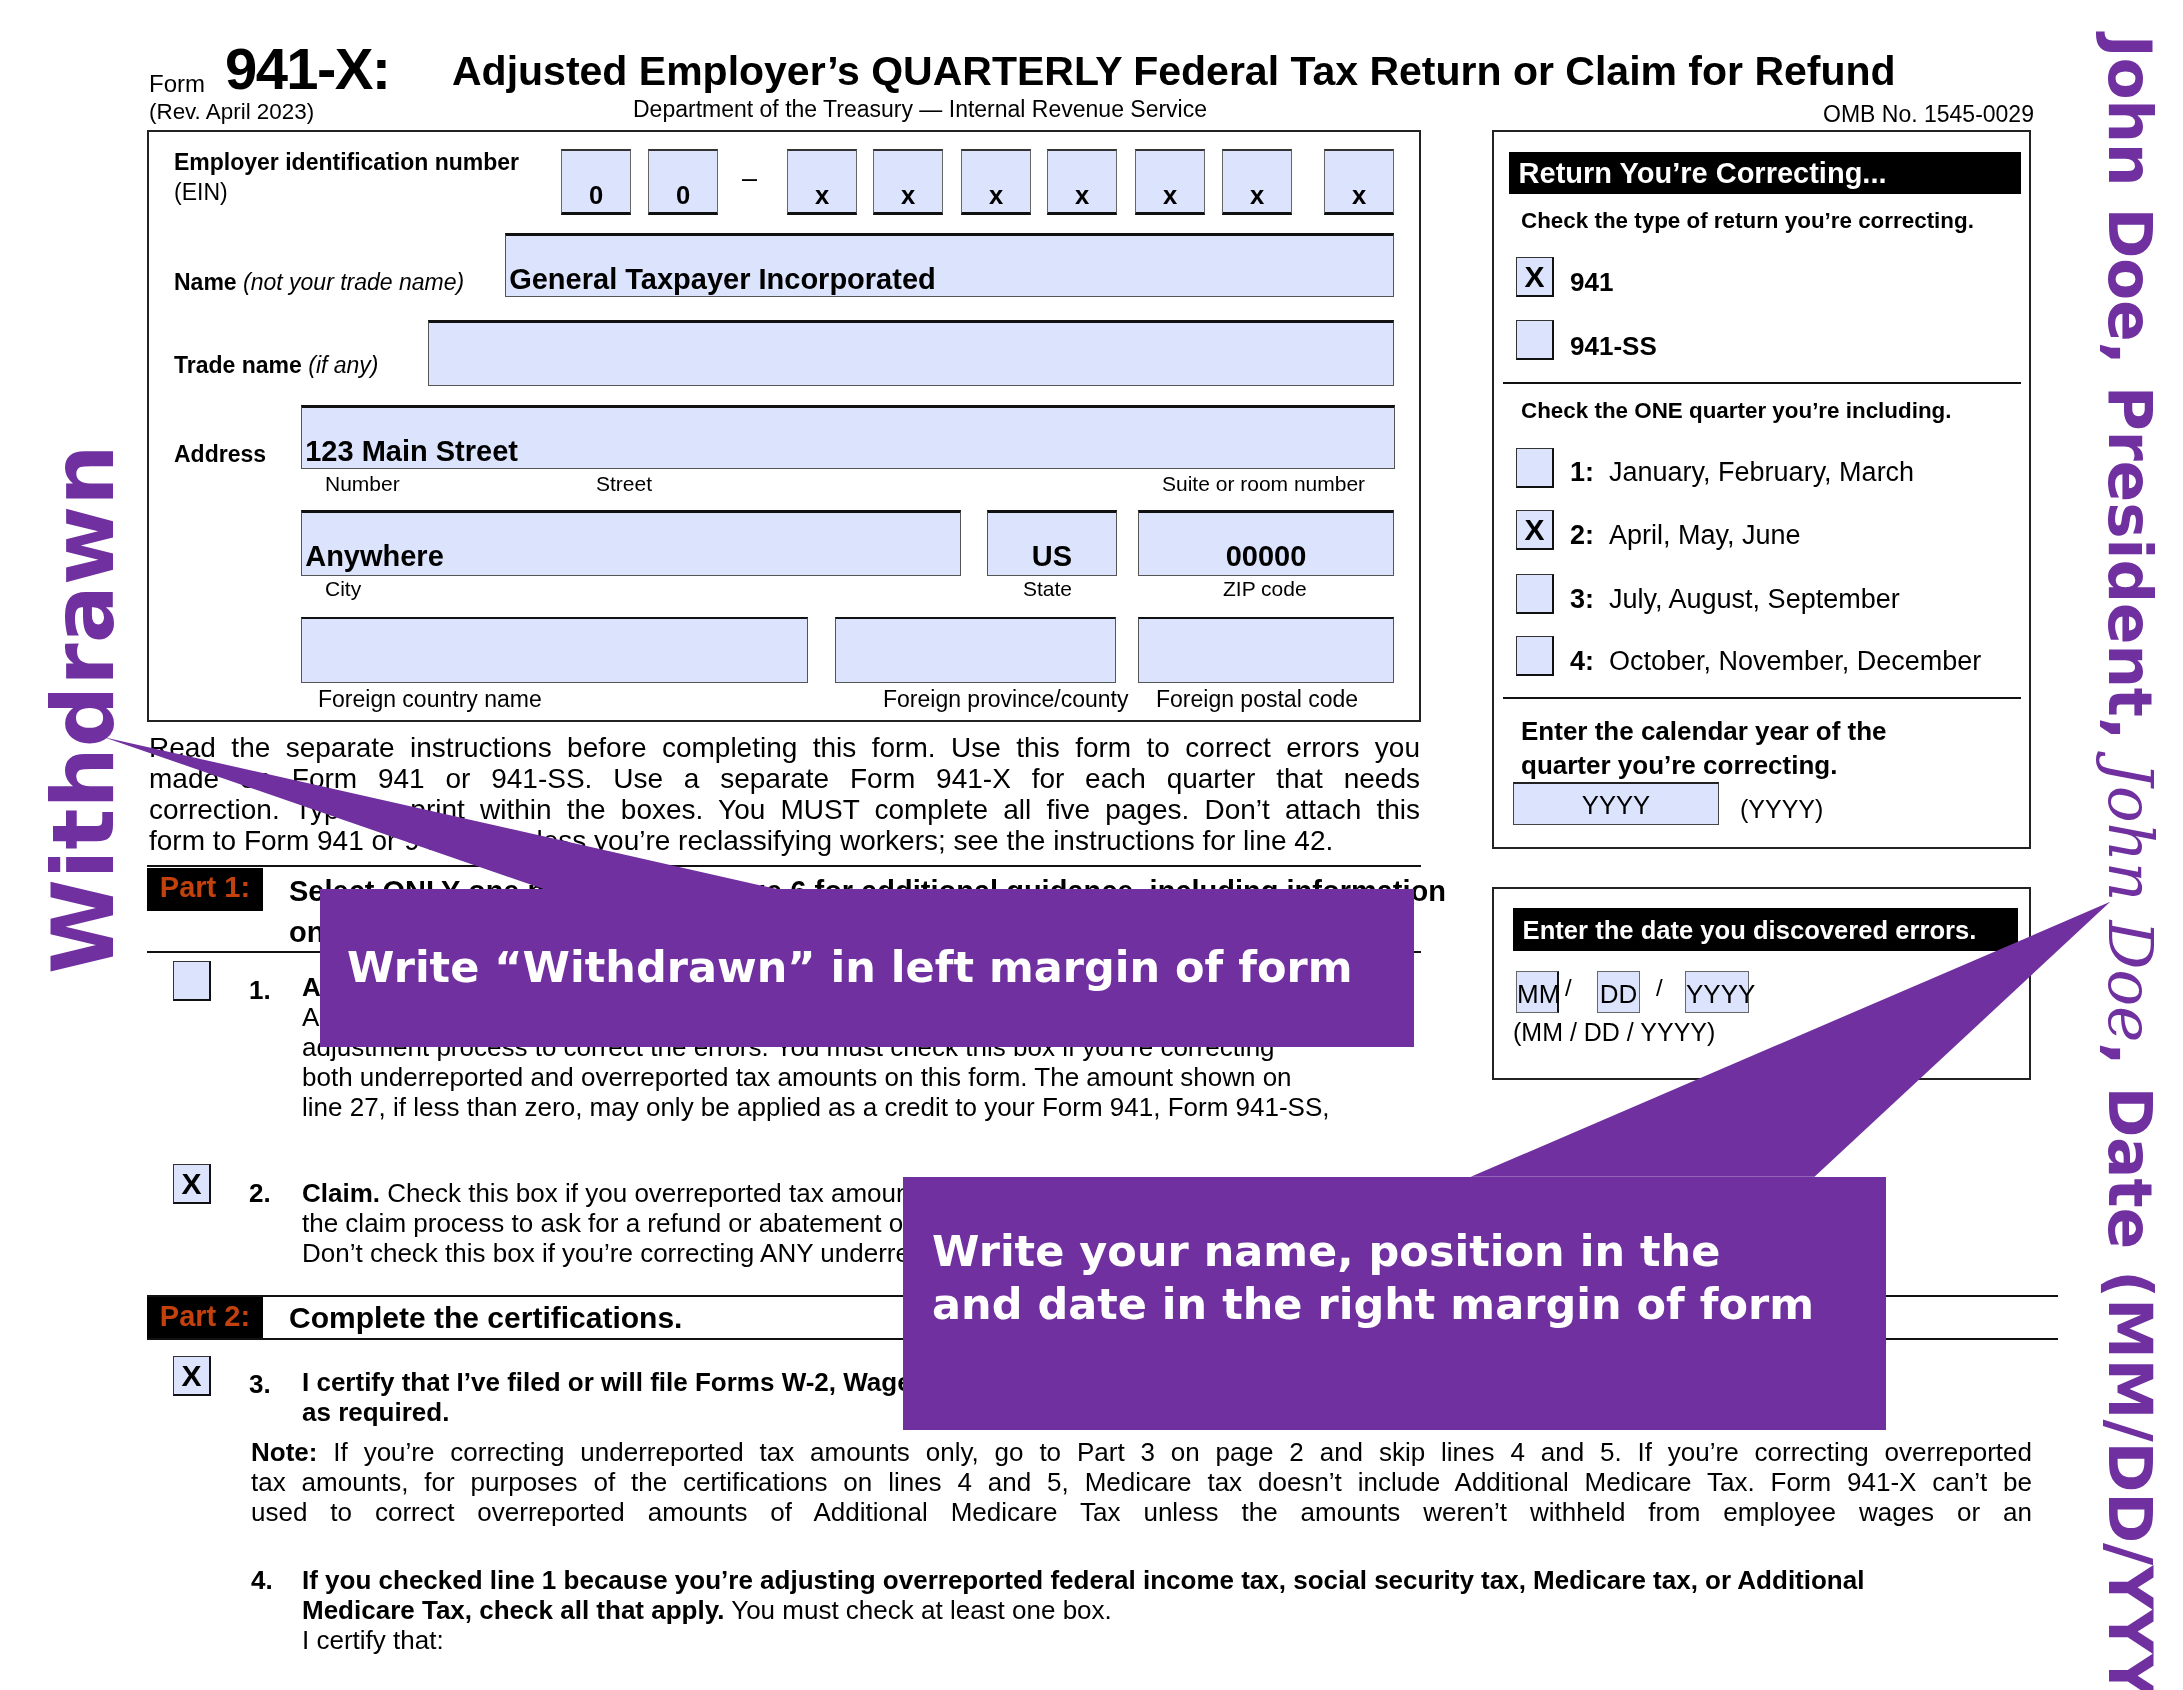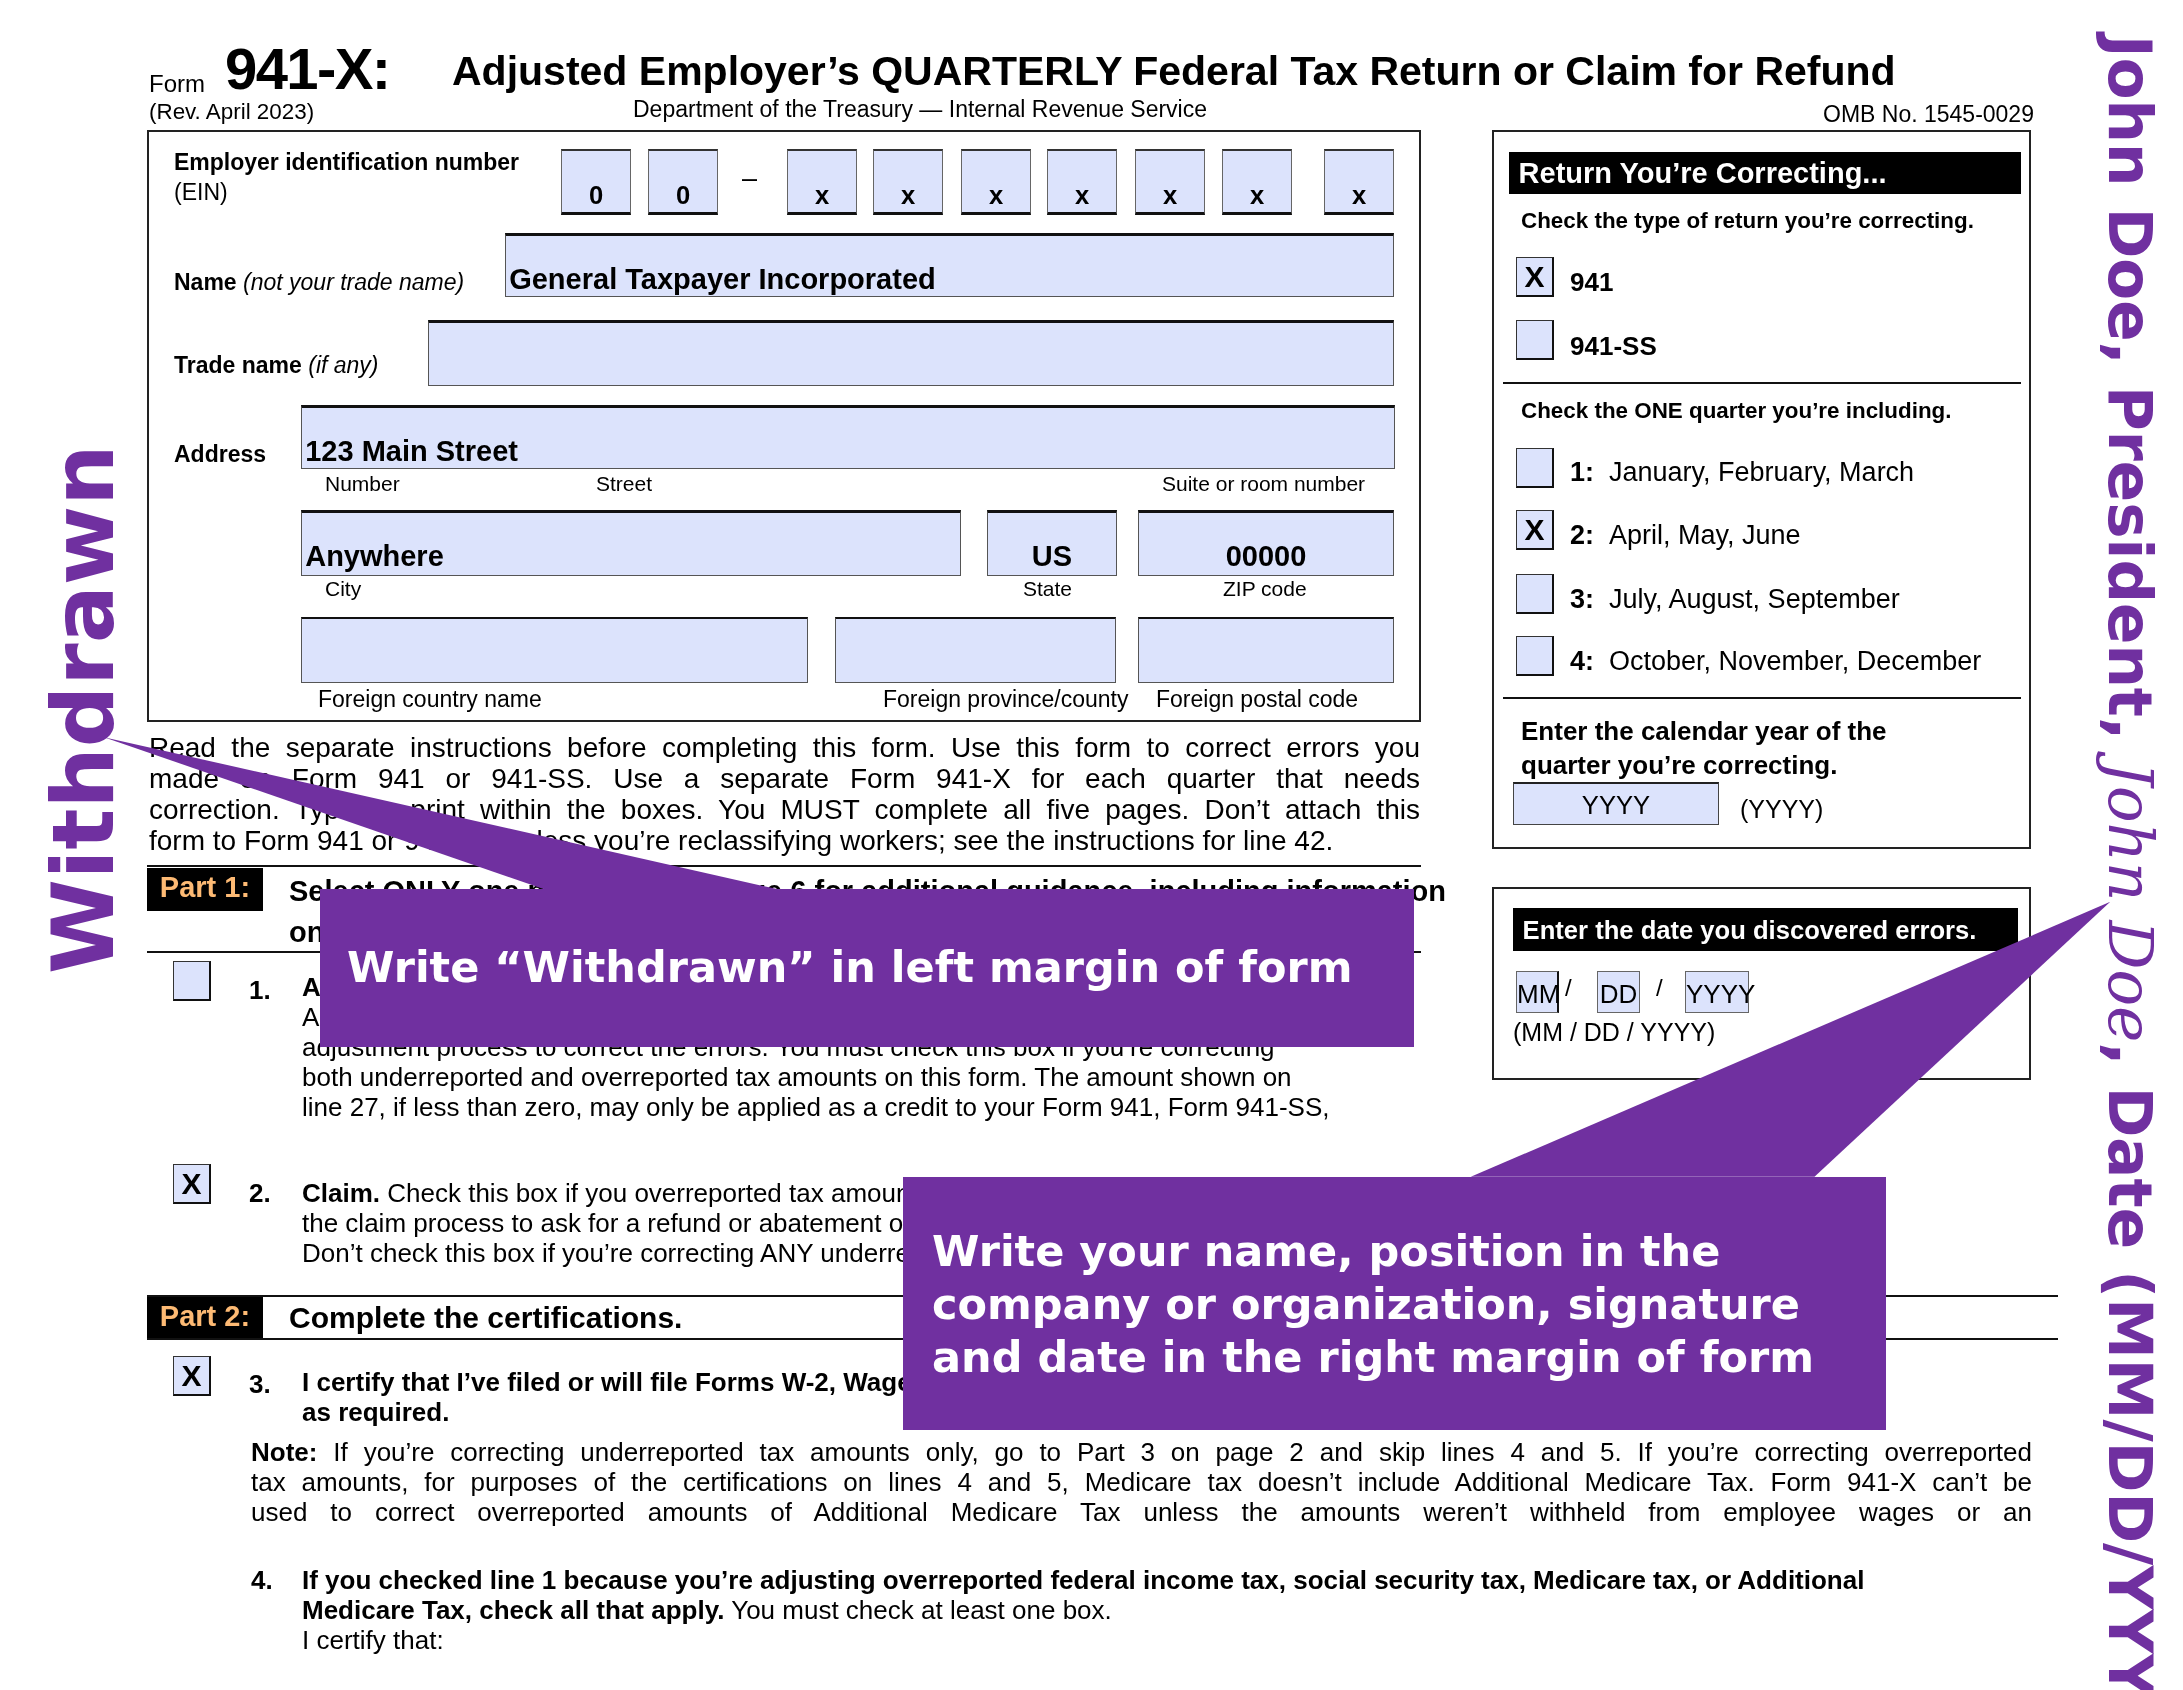--- a/index.html
+++ b/index.html
@@ -6,21 +6,21 @@
   html, body { width: 2183px; height: 1691px; background: #ffffff; overflow: hidden; }
   body { position: relative; font-family: "Liberation Sans", sans-serif; color: #000; }
   .abs { position: absolute; }
   .field { position: absolute; background: #dce3fc; border: 1.6px solid #555; border-top: 3.2px solid #111; }
   .ein-box { position: absolute; width: 70px; height: 66px; background: #dce3fc; border-top: 2.4px solid #333; border-bottom: 3.2px solid #111; border-left: 0.8px solid #666; border-right: 0.8px solid #666; font-size: 25.6px; font-weight: bold; text-align: center; padding-top: 30px; }
   .chk { position: absolute; width: 38px; height: 40px; background: #dce3fc; border: 1.6px solid #333; border-right: 2.4px solid #111; border-bottom: 2.4px solid #111; font-size: 30px; font-weight: bold; text-align: center; line-height: 37px; }
   .lbl { position: absolute; font-size: 24px; white-space: nowrap; }
   .small { position: absolute; font-size: 21px; white-space: nowrap; }
   .val { position: absolute; font-size: 29px; font-weight: bold; white-space: nowrap; }
   .hline { position: absolute; height: 2.4px; background: #111; }
-  .part-tag { position: absolute; background: #000; color: #fdba74; font-weight: bold; font-size: 29px; padding: 3.2px 12.8px; }
+  .part-tag { position: absolute; background: #000; color: #c2410c; font-weight: bold; font-size: 29px; padding: 3.2px 12.8px; }
   .purple { background: #7030a0; }
   .callout-text { color: #fff; font-weight: bold; font-family: "DejaVu Sans", sans-serif; }
   .vert { position: absolute; writing-mode: vertical-rl; color: #7030a0; white-space: nowrap; }
 </style>
 </head>
 <body>
 
 <div class="abs" style="left:0;top:0;width:2183px;height:128px;">
   <span class="abs" style="left:149px;top:70px;font-size:24px;">Form</span>
   <span class="abs" style="left:225px;top:35px;font-size:58px;font-weight:bold;letter-spacing:-1.6px;">941-X:</span>
@@ -196,21 +196,20 @@
   <polygon points="2640,1128 1840,1472 2270,1472" fill="#7030a0"></polygon>
 </svg>
 
 <div class="abs purple" style="left:320px;top:889px;width:1094px;height:158px;">
   <span class="abs callout-text" style="left:27px;top:53px;font-size:43px;white-space:nowrap;">Write “Withdrawn” in left margin of form</span>
 </div>
 
 <div class="abs purple" style="left:903px;top:1177px;width:983px;height:253px;">
   <div class="abs callout-text" style="left:29px;top:48px;font-size:43px;line-height:53px;white-space:nowrap;">
     <div>Write your name, position in the</div>
-    <div>company or organization, signature</div>
     <div>and date in the right margin of form</div>
   </div>
 </div>
 
 <div class="abs" style="left:35px;top:494px;width:96px;height:480px;">
   <span style="position:absolute;left:0;top:0;transform-origin:0 0;transform:translate(0,480px) rotate(-90deg);font-family:'DejaVu Sans',sans-serif;font-weight:bold;font-size:86px;color:#7030a0;white-space:nowrap;line-height:96px;">Withdrawn</span>
 </div>
 
 <div class="vert" style="left:2090px;top:35px;font-size:61px;font-family:'DejaVu Sans',sans-serif;font-weight:bold;line-height:80px;">
   <span>John Doe, President, </span><span style="font-family:'DejaVu Serif',serif;font-style:italic;font-weight:normal;">John Doe</span><span>, Date (MM/DD/YYYY)</span>

